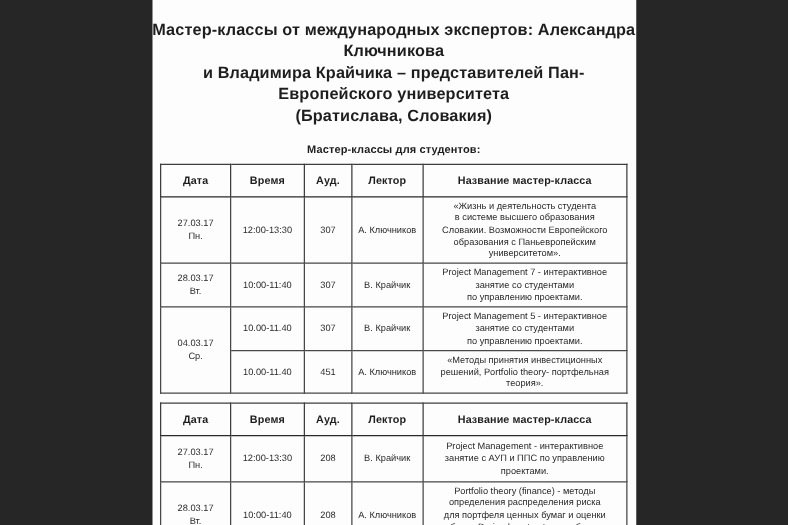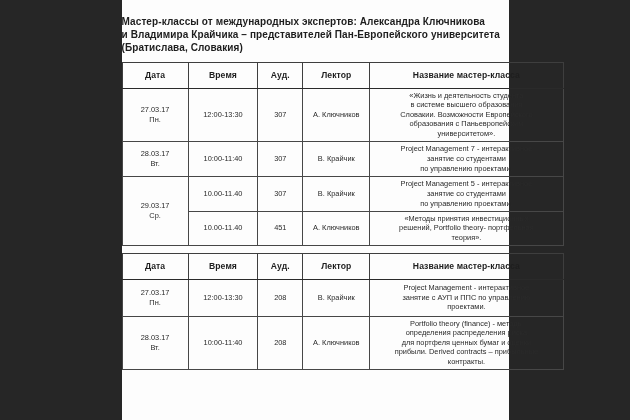--- a/index.html
+++ b/index.html
@@ -11,39 +11,39 @@
   }
   .page {
     width:387px; height:420px;
     margin:0 auto;
     background:#fdfdfd;
     color:#1e1e1e;
     box-sizing:border-box;
     padding-top:15px;
   }
   .doc-title {
-    text-align:left;
+    text-align:center;
     font-weight:bold;
-    font-size:10px;
+    font-size:13px;
     line-height:1.32;
     letter-spacing:0.1px;
     white-space:pre-line;
   }
   .section-heading {
     text-align:center;
     font-weight:bold;
     font-size:8.8px;
     letter-spacing:0.1px;
   }
   .heading-1 { margin-top:13px; }
   .heading-2 { margin-top:15px; }
   table.schedule {
     border-collapse:collapse;
     table-layout:fixed;
-    width:442px;
+    width:374px;
     margin:7px auto 0 auto;
     border:1.5px solid #242424;
   }
   table.schedule th {
     font-weight:bold;
     font-size:8.6px;
     text-align:center;
     vertical-align:middle;
     border:1px solid #3e3e3e;
     border-bottom:1.5px solid #2a2a2a;
@@ -68,20 +68,21 @@
 </style>
 </head>
 <body>
 
 <div class="page">
 
   <div class="doc-title">Мастер-классы от международных экспертов: Александра Ключникова
 и Владимира Крайчика – представителей Пан-Европейского университета
 (Братислава, Словакия)</div>
 
+  <div class="section-heading heading-1">Мастер-классы для студентов:</div>
 
   <table class="schedule">
     <colgroup>
       <col class="c-date">
         <col class="c-time">
         <col class="c-room">
         <col class="c-lector">
         <col class="c-name">
     </colgroup>
     <tbody>
@@ -108,21 +109,21 @@
       <td>28.03.17
 Вт.</td>
       <td>10:00-11:40</td>
       <td>307</td>
       <td>В. Крайчик</td>
       <td>Project Management 7 - интерактивное
 занятие со студентами
 по управлению проектами.</td>
     </tr>
     <tr style="height:35px;">
-      <td rowspan="2">29.03.17
+      <td rowspan="2">04.03.17
 Ср.</td>
       <td>10.00-11.40</td>
       <td>307</td>
       <td>В. Крайчик</td>
       <td>Project Management 5 - интерактивное
 занятие со студентами
 по управлению проектами.</td>
     </tr>
     <tr style="height:30px;">
       <td>10.00-11.40</td>

